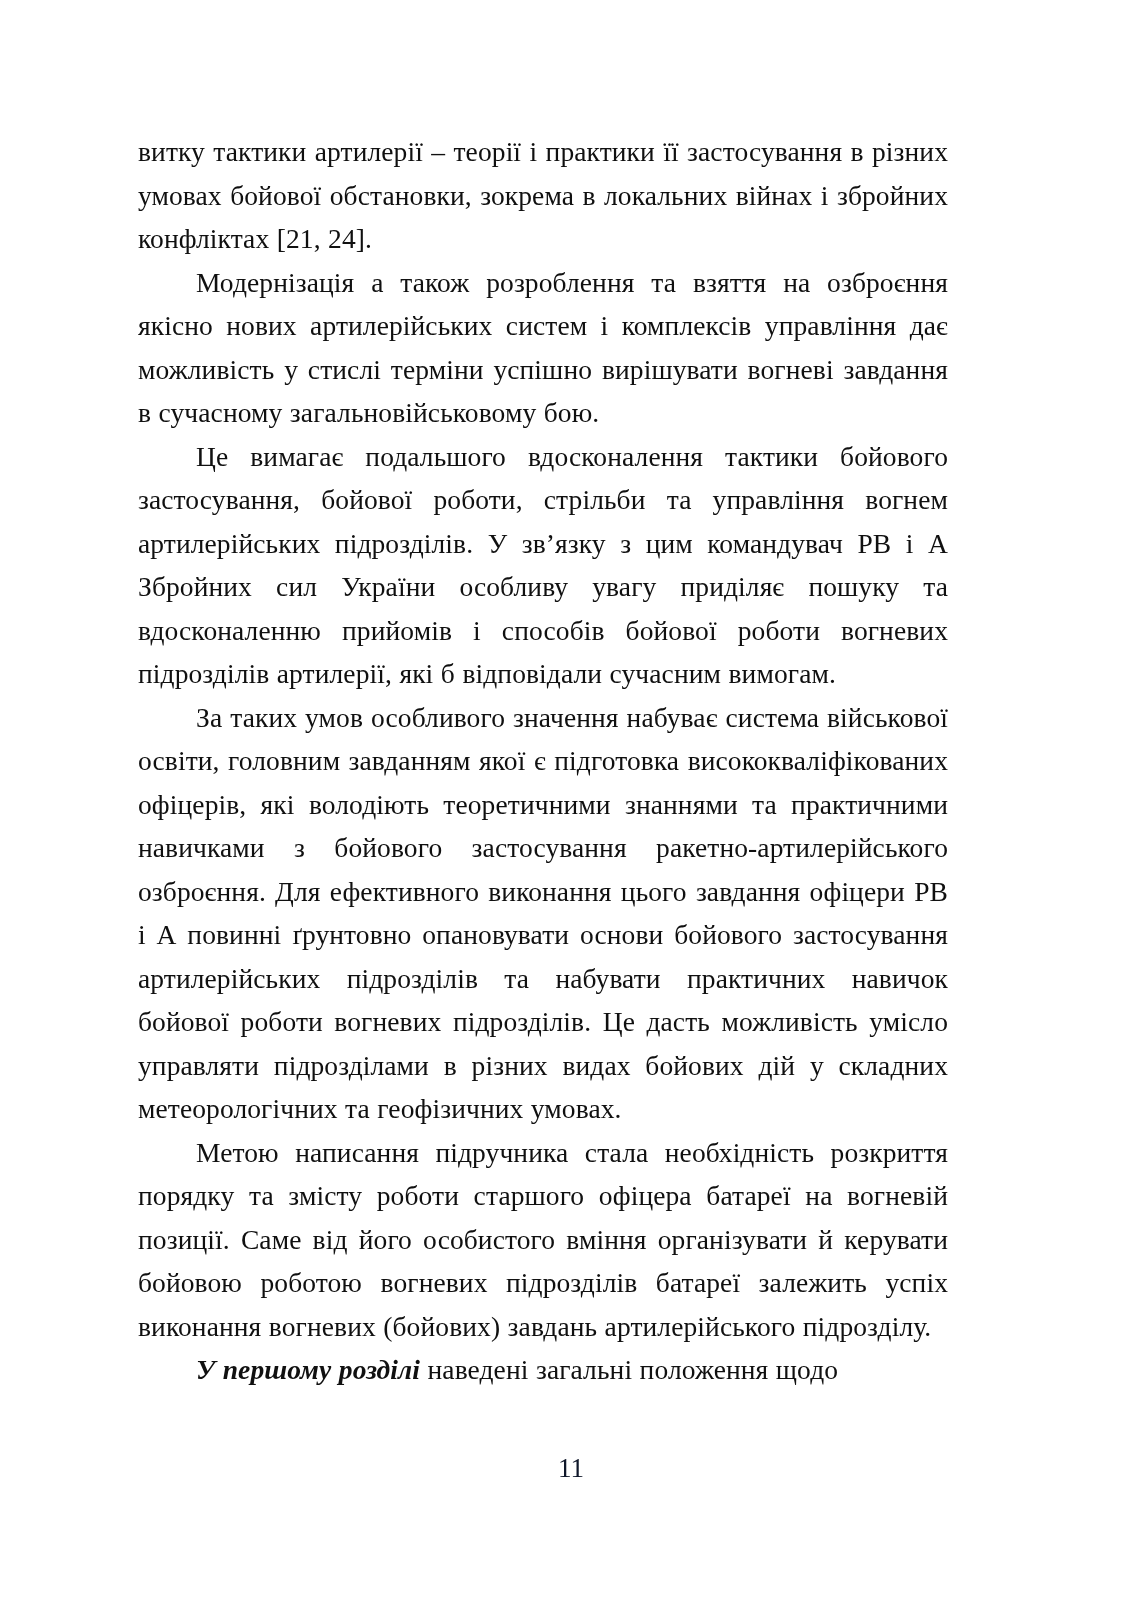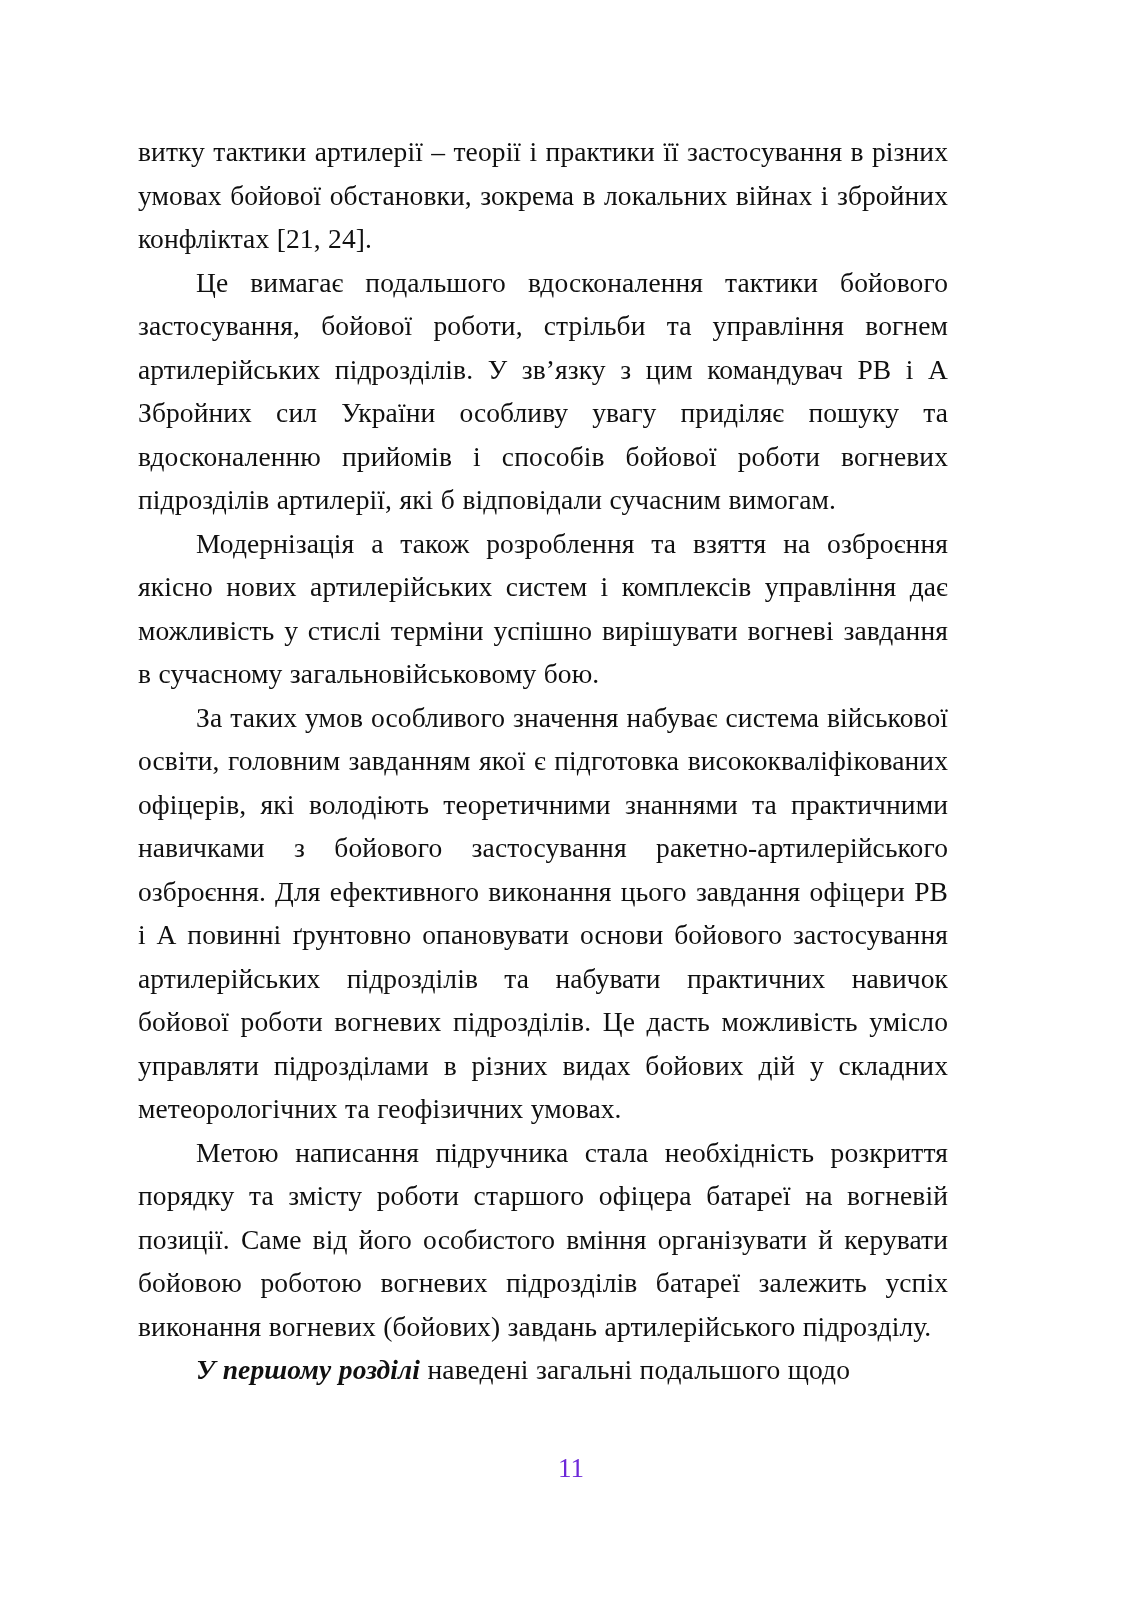--- a/index.html
+++ b/index.html
@@ -43,34 +43,34 @@
     font-weight: bold;
   }
   .page-number {
     position: absolute;
     left: 0;
     right: 0;
     top: 1453px;
     text-align: center;
     font-size: 27px;
     font-family: "Liberation Serif", "DejaVu Serif", serif;
-    color: #6d28d9;
+    color: #0f172a;
   }
 </style>
 </head>
 <body>
 
 <div class="page">
 
   <div class="text-block">
 
     <p class="no-indent">витку тактики артилерії – теорії і практики її застосування в різних умовах бойової обстановки, зокрема в локальних війнах і збройних конфліктах [21, 24].</p>
+    <p class="indent">Модернізація а також розроблення та взяття на озброєння якісно нових артилерійських систем і комплексів управління дає можливість у стислі терміни успішно вирішувати вогневі завдання в сучасному загальновійськовому бою.</p>
     <p class="indent">Це вимагає подальшого вдосконалення тактики бойового застосування, бойової роботи, стрільби та управління вогнем артилерійських підрозділів. У зв’язку з цим командувач РВ і А Збройних сил України особливу увагу приділяє пошуку та вдосконаленню прийомів і способів бойової роботи вогневих підрозділів артилерії, які б відповідали сучасним вимогам.</p>
-    <p class="indent">Модернізація а також розроблення та взяття на озброєння якісно нових артилерійських систем і комплексів управління дає можливість у стислі терміни успішно вирішувати вогневі завдання в сучасному загальновійськовому бою.</p>
     <p class="indent">За таких умов особливого значення набуває система військової освіти, головним завданням якої є підготовка висококваліфікованих офіцерів, які володіють теоретичними знаннями та практичними навичками з бойового застосування ракетно-артилерійського озброєння. Для ефективного виконання цього завдання офіцери РВ і А повинні ґрунтовно опановувати основи бойового застосування артилерійських підрозділів та набувати практичних навичок бойової роботи вогневих підрозділів. Це дасть можливість умісло управляти підрозділами в різних видах бойових дій у складних метеорологічних та геофізичних умовах.</p>
     <p class="indent">Метою написання підручника стала необхідність розкриття порядку та змісту роботи старшого офіцера батареї на вогневій позиції. Саме від його особистого вміння організувати й керувати бойовою роботою вогневих підрозділів батареї залежить успіх виконання вогневих (бойових) завдань артилерійського підрозділу.</p>
-    <p class="indent"><span class="italic">У першому розділі</span><span> наведені загальні подальшого щодо</span></p>
+    <p class="indent"><span class="italic">У першому розділі</span><span> наведені загальні положення щодо</span></p>
 
   </div>
 
   <div class="page-number">11</div>
 
 </div>
 
 </body></html>

